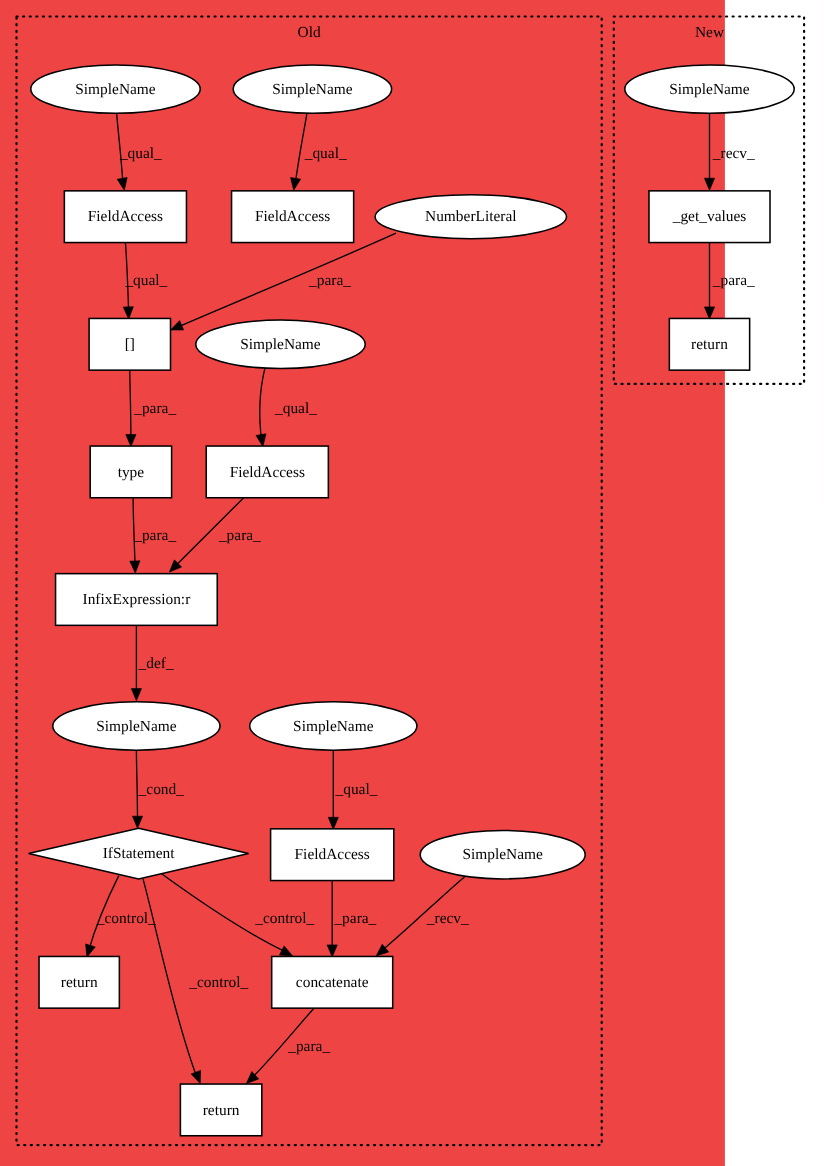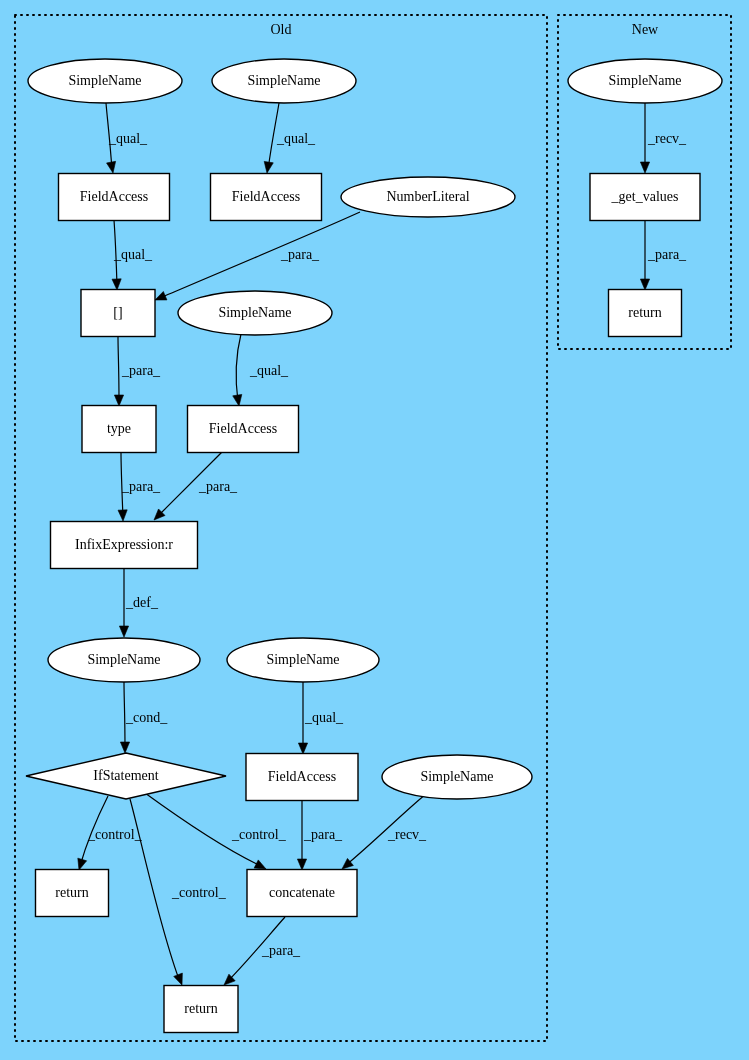--- a/index.html
+++ b/index.html
@@ -2,23 +2,23 @@
 <html><head>
 <meta charset="utf-8">
 <style>
   html, body {
     margin: 0;
     padding: 0;
     background: #ffffff;
   }
   #canvas-wrap {
     position: relative;
-    width: 749px;
+    width: 659px;
     height: 1060px;
-    background: #7dd3fc;
+    background: #ef4444;
     font-family: "Liberation Serif", "DejaVu Serif", serif;
   }
   svg#graph {
     display: block;
     width: 749px;
     height: 1060px;
   }
   .cluster-box {
     fill: none;
     stroke: #000000;

